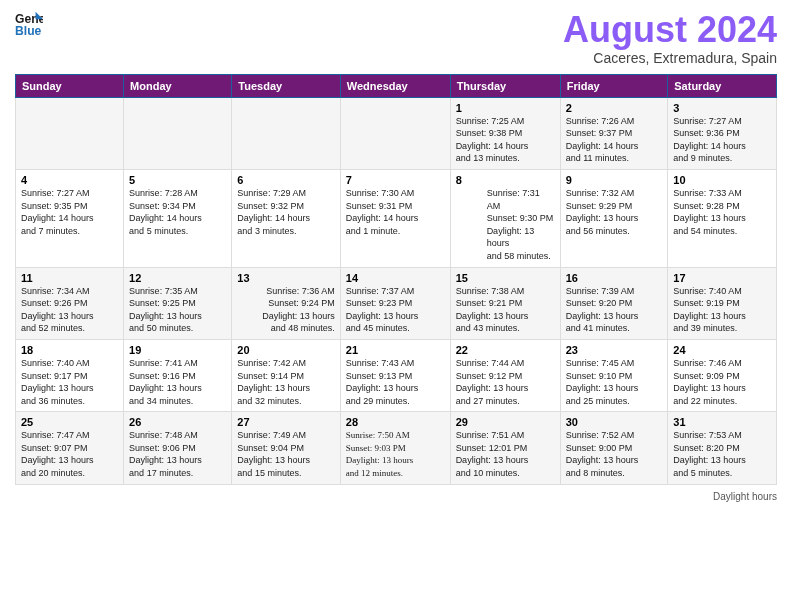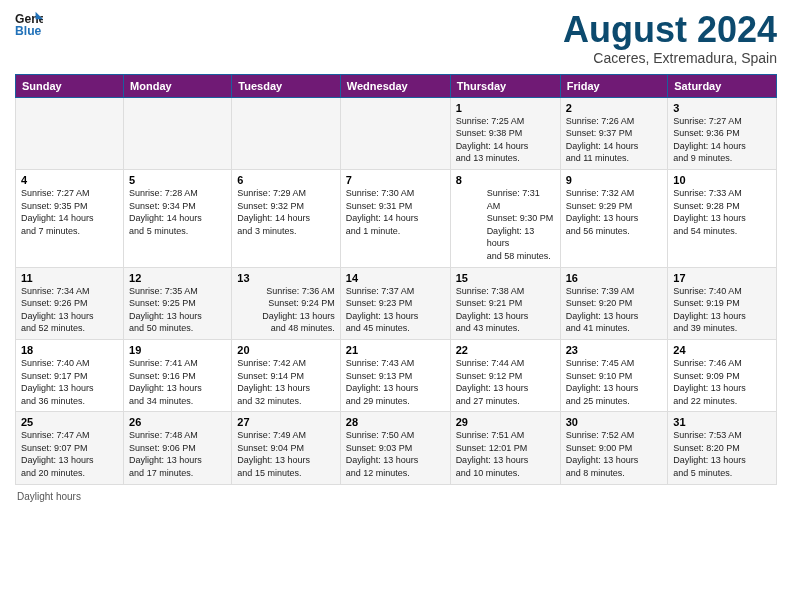--- a/index.html
+++ b/index.html
@@ -29,21 +29,21 @@
     .logo-icon {
       width: 28px;
       height: 28px;
     }
     .title-block {
       text-align: right;
     }
     .month-title {
       font-size: 36px;
       font-weight: bold;
-      color: #0c4a6e;
+      color: #8b5cf6;
       line-height: 1.1;
     }
     .subtitle {
       font-size: 14px;
       color: #444;
     }
     table {
       width: 100%;
       border-collapse: collapse;
       font-size: 9.5px;
@@ -84,21 +84,21 @@
       color: #222;
       line-height: 1.4;
     }
     .empty-cell {
       background-color: #f5f5f5;
     }
     .footer {
       margin-top: 6px;
       font-size: 10px;
       color: #555;
-      text-align: left;
+      text-align: right;
       padding-left: 2px;
     }
   </style>
 </head>
 <body>
 
 <div class="page">
   <div class="header">
     <div class="logo">
       <svg class="logo-icon" viewBox="0 0 30 30">
@@ -323,21 +323,21 @@
           </td>
           <td>
             <span class="day-num">27</span>
             <div class="day-info" style="white-space: pre-line;">Sunrise: 7:49 AM
 Sunset: 9:04 PM
 Daylight: 13 hours
 and 15 minutes.</div>
           </td>
           <td>
             <span class="day-num">28</span>
-            <div class="day-info" style="white-space: pre-line;">Sunrise: 7:50 AM
+            <div class="day-info" style="white-space: pre-line; font-family: Liberation Serif, serif;">Sunrise: 7:50 AM
 Sunset: 9:03 PM
 Daylight: 13 hours
 and 12 minutes.</div>
           </td>
           <td>
             <span class="day-num">29</span>
             <div class="day-info" style="white-space: pre-line;">Sunrise: 7:51 AM
 Sunset: 12:01 PM
 Daylight: 13 hours
 and 10 minutes.</div>

